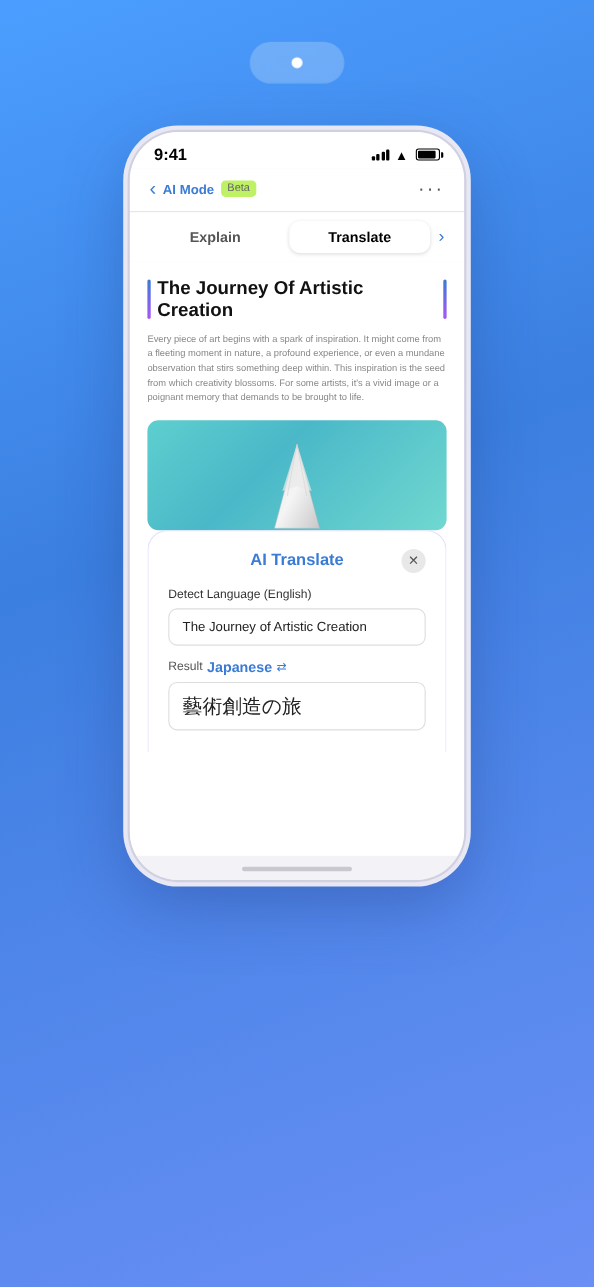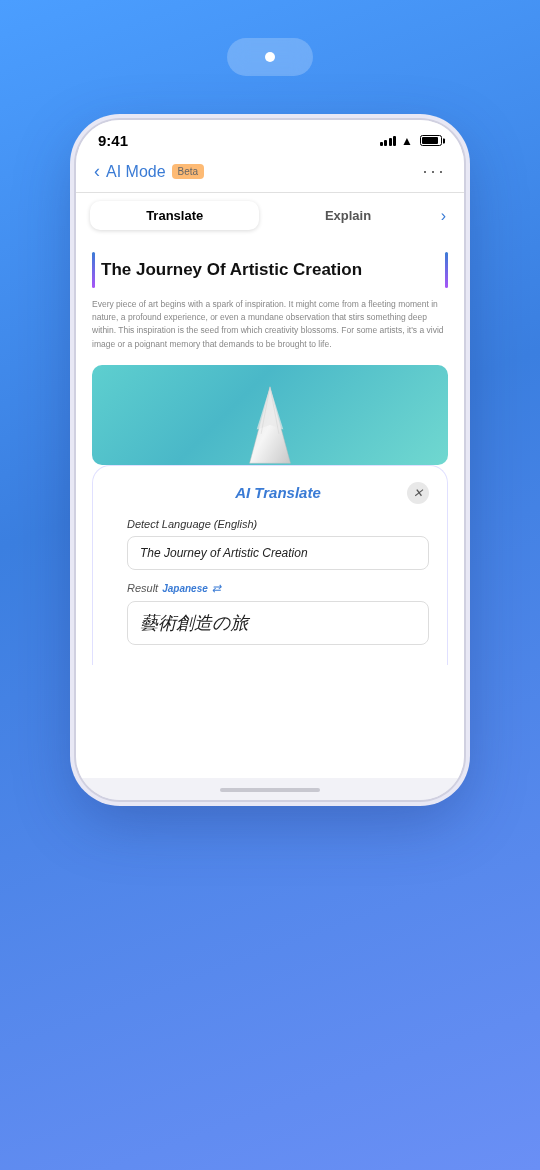--- a/index.html
+++ b/index.html
@@ -39,21 +39,21 @@
     .header-title {
       color: #fff;
       font-size: 26px;
       font-weight: 700;
       letter-spacing: 0.2px;
     }
 
     
     .phone-frame {
       margin-top: 44px;
-      width: 388px;
+      width: 304px;
       min-height: 680px;
       background: #f2f2f7;
       border-radius: 44px;
       box-shadow:
         0 0 0 2px #d0d0e0,
         0 0 0 6px #e8e8f5,
         0 20px 60px rgba(30,50,120,0.35);
       overflow: hidden;
       display: flex;
       flex-direction: column;
@@ -146,26 +146,26 @@
     }
 
     .nav-back-btn {
       color: #3a7bd5;
       font-size: 18px;
       cursor: pointer;
     }
 
     .nav-title {
       color: #3a7bd5;
-      font-size: 16px;
-      font-weight: 400;
+      font-size: 12px;
+      font-weight: 700;
     }
 
     .nav-badge {
-      background: #fdba74;
+      background: #bef264;
       color: #666;
       font-size: 10px;
       padding: 2px 6px;
       border-radius: 4px;
       font-weight: 500;
     }
 
     .nav-more {
       color: #555;
       font-size: 18px;
@@ -274,23 +274,22 @@
       position: relative;
       bottom: 0;
     }
 
     
     .translate-panel {
       background: #fff;
       border-radius: 18px 18px 0 0;
       border: 1.5px solid #e0e0ff;
       border-bottom: none;
-      padding: 16px 18px 20px 34px;
-      position: relative;
-      font-style: italic;
+      padding: 16px 18px 20px 18px;
+      position: relative;
     }
 
     .panel-header {
       display: flex;
       justify-content: space-between;
       align-items: center;
       margin-bottom: 14px;
     }
 
     .panel-title {
@@ -340,21 +339,21 @@
       color: #555;
       margin-bottom: 6px;
       display: flex;
       align-items: center;
       gap: 4px;
     }
 
     .result-lang {
       color: #3a7bd5;
       font-weight: 600;
-      font-size: 10px;
+      font-size: 13px;
     }
 
     .lang-swap-icon {
       color: #3a7bd5;
       font-size: 11px;
     }
 
     .result-box {
       border: 1px solid #ddd;
       border-radius: 8px;
@@ -406,22 +405,22 @@
   <div class="nav-bar">
     <div class="nav-left">
       <span class="nav-back-btn">‹</span>
       <span class="nav-title">AI Mode</span>
       <span class="nav-badge">Beta</span>
     </div>
     <span class="nav-more">···</span>
   </div>
 
   <div class="tab-bar">
+    <div class="tab-btn inactive">Explain</div>
     <div class="tab-btn active">Translate</div>
-    <div class="tab-btn inactive">Explain</div>
     <span class="tab-arrow">›</span>
   </div>
 
   <div class="content-area">
 
     <div class="doc-title-container">
       <div class="title-accent-left"></div>
       <div class="doc-title">The Journey Of Artistic Creation</div>
       <div class="title-accent-right"></div>
     </div>

